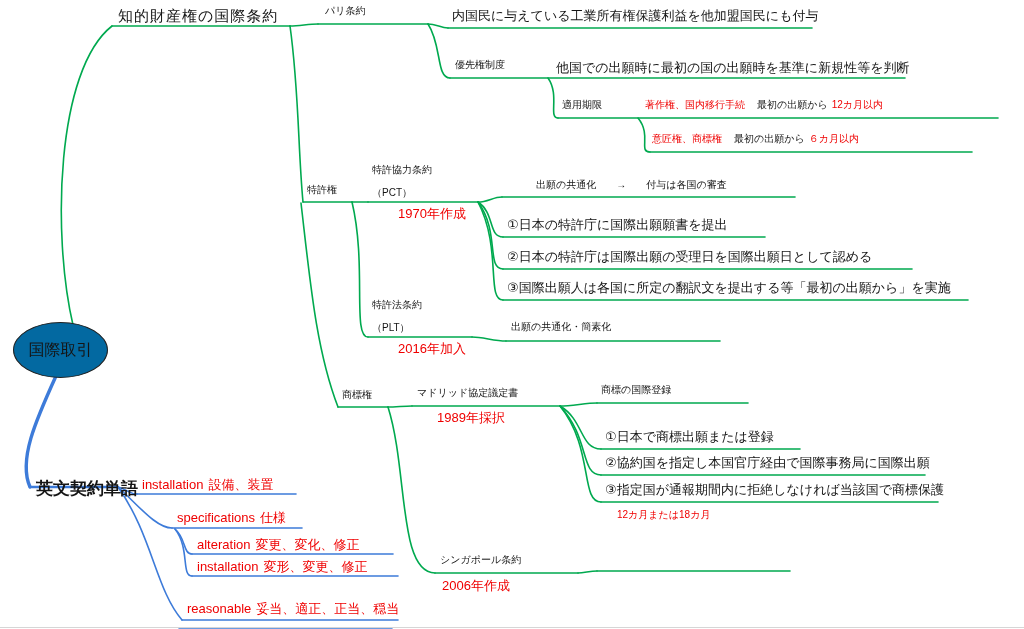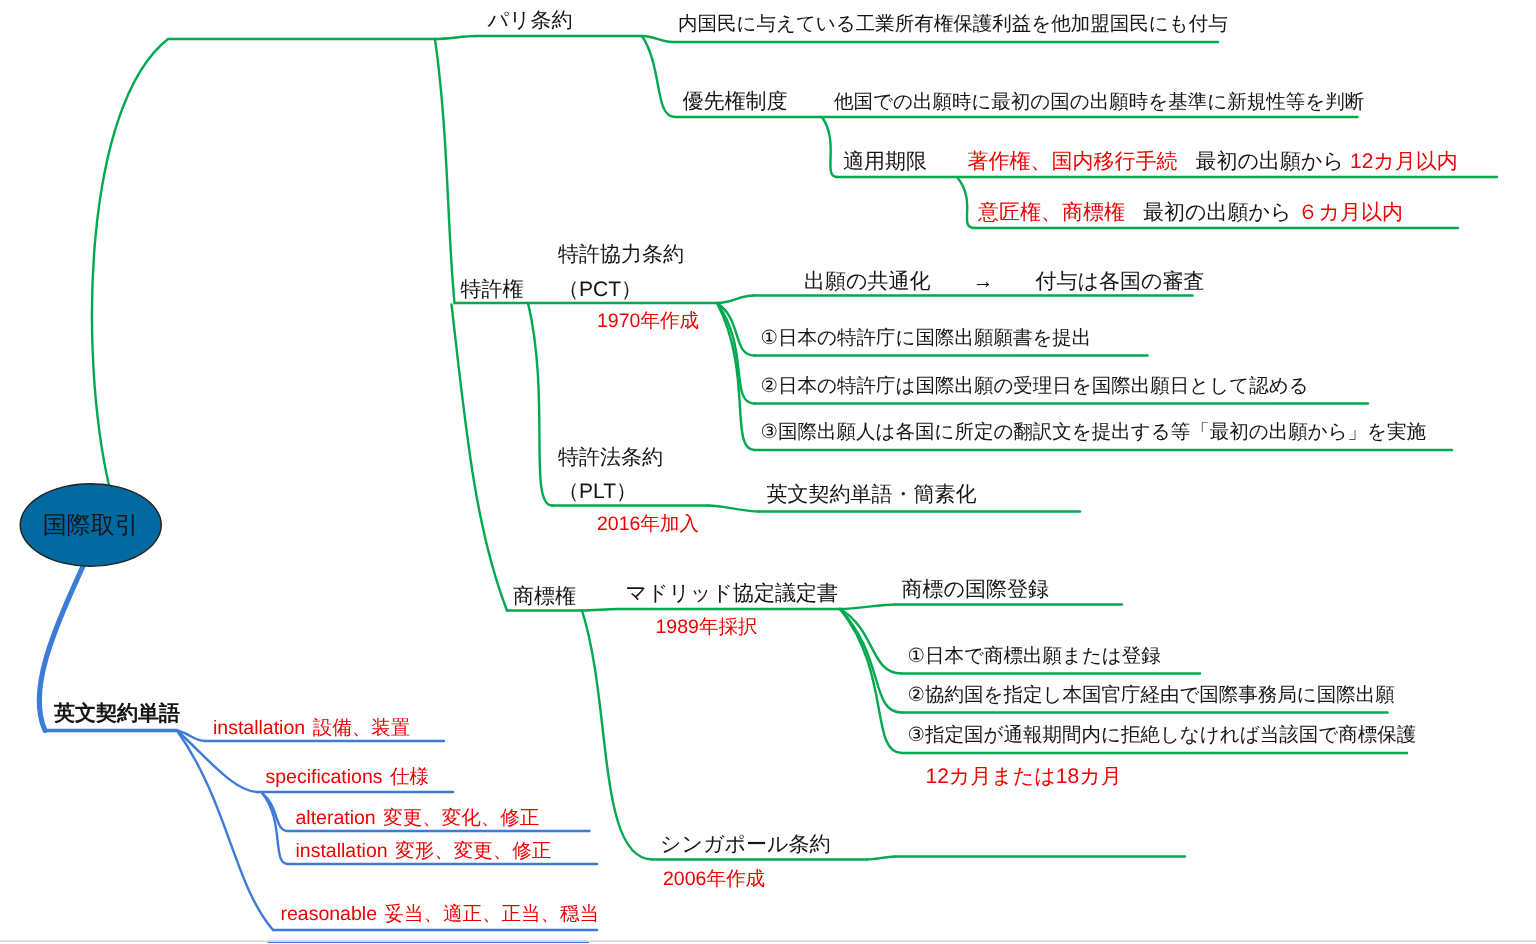--- a/index.html
+++ b/index.html
@@ -6,21 +6,21 @@
   html,body{background:#fff}
   .canvas{position:relative;width:1024px;height:629px;background:#fff;overflow:hidden;
           font-family:"Liberation Sans","DejaVu Sans",sans-serif;color:var(--text-black,#151515)}
   svg.wires{position:absolute;left:0;top:0}
   svg.wires path{fill:none;stroke-linecap:round}
   .g{stroke:var(--tree-green,#00a94f);stroke-width:1.6}
   .b{stroke:var(--branch-blue,#3d7bd9);stroke-width:1.6}
   .b2{stroke:var(--branch-blue,#3d7bd9);stroke-width:2.4}
   .bt{stroke:var(--branch-blue,#3d7bd9);stroke-width:3.4}
   .lbl{position:absolute;white-space:nowrap;font-size:13px;line-height:1.2}
-  .s14{font-size:14px}
+  .s14{font-size:10px}
   .s15{font-size:15px;letter-spacing:1px}
   .red{color:var(--accent-red,#ef0000)}
   .bold{font-weight:bold}
   .two{line-height:23px}
   .gapL{margin-left:12px;margin-right:4px}
   .jagap{margin-left:5px}
   .ellipse{position:absolute;left:13px;top:322px;width:95px;height:56px;border:1.6px solid #222;
            border-radius:50%;display:flex;align-items:center;justify-content:center;font-size:16px;background:#0369a1}
   .pageline{position:absolute;left:0;top:627px;width:1024px;height:1px;background:#d6d6d6}
 </style>
@@ -88,20 +88,21 @@
     <path class="b" d="M 192 576 L 398 576"></path>
     <path class="b" d="M 118 487 C 152 535, 156 590, 182 620"></path>
     <path class="b" d="M 182 620 L 398 620"></path>
     <path class="b" d="M 179 628 L 392 628"></path>
   </svg>
 
   <div class="ellipse">
     <span>国際取引</span>
   </div>
 
+  <div class="lbl s15" style="left:118px;top:7px">知的財産権の国際条約</div>
   <div class="lbl s14" style="left:325px;top:5px">パリ条約</div>
   <div class="lbl" style="left:452px;top:8px">内国民に与えている工業所有権保護利益を他加盟国民にも付与</div>
   <div class="lbl s14" style="left:455px;top:59px">優先権制度</div>
   <div class="lbl" style="left:556px;top:60px">他国での出願時に最初の国の出願時を基準に新規性等を判断</div>
   <div class="lbl s14" style="left:562px;top:99px">適用期限</div>
 
   <div class="lbl s14" style="left:645px;top:99px">
     <span class="red">著作権、国内移行手続</span><span class="gapL">最初の出願から</span><span class="red">12カ月以内</span>
   </div>
   <div class="lbl s14" style="left:652px;top:133px">
@@ -116,34 +117,34 @@
   <div class="lbl red" style="left:398px;top:206px">1970年作成</div>
   <div class="lbl s14" style="left:536px;top:179px">出願の共通化　　→　　付与は各国の審査</div>
   <div class="lbl" style="left:507px;top:217px">①日本の特許庁に国際出願願書を提出</div>
   <div class="lbl" style="left:507px;top:249px">②日本の特許庁は国際出願の受理日を国際出願日として認める</div>
   <div class="lbl" style="left:507px;top:280px">③国際出願人は各国に所定の翻訳文を提出する等「最初の出願から」を実施</div>
   <div class="lbl s14 two" style="left:372px;top:293px">
     <div>特許法条約</div>
     <div>（PLT）</div>
   </div>
   <div class="lbl red" style="left:398px;top:341px">2016年加入</div>
-  <div class="lbl s14" style="left:511px;top:321px">英文契約単語・簡素化</div>
+  <div class="lbl s14" style="left:511px;top:321px">出願の共通化・簡素化</div>
 
   <div class="lbl s14" style="left:342px;top:389px">商標権</div>
   <div class="lbl s14" style="left:417px;top:387px">マドリッド協定議定書</div>
   <div class="lbl red" style="left:437px;top:410px">1989年採択</div>
   <div class="lbl s14" style="left:601px;top:384px">商標の国際登録</div>
   <div class="lbl" style="left:605px;top:429px">①日本で商標出願または登録</div>
   <div class="lbl" style="left:605px;top:455px">②協約国を指定し本国官庁経由で国際事務局に国際出願</div>
   <div class="lbl" style="left:605px;top:482px">③指定国が通報期間内に拒絶しなければ当該国で商標保護</div>
   <div class="lbl s14 red" style="left:617px;top:509px">12カ月または18カ月</div>
   <div class="lbl s14" style="left:440px;top:554px">シンガポール条約</div>
   <div class="lbl red" style="left:442px;top:578px">2006年作成</div>
 
-  <div class="lbl bold" style="left:36px;top:467px;font-size:14px">英文契約単語</div>
+  <div class="lbl bold" style="left:36px;top:479px;font-size:17px">英文契約単語</div>
   <div class="lbl red" style="left:142px;top:477px">
     <span>installation</span><span class="jagap">設備、装置</span>
   </div>
   <div class="lbl red" style="left:177px;top:510px">
     <span>specifications</span><span class="jagap">仕様</span>
   </div>
   <div class="lbl red" style="left:197px;top:537px">
     <span>alteration</span><span class="jagap">変更、変化、修正</span>
   </div>
   <div class="lbl red" style="left:197px;top:559px">

